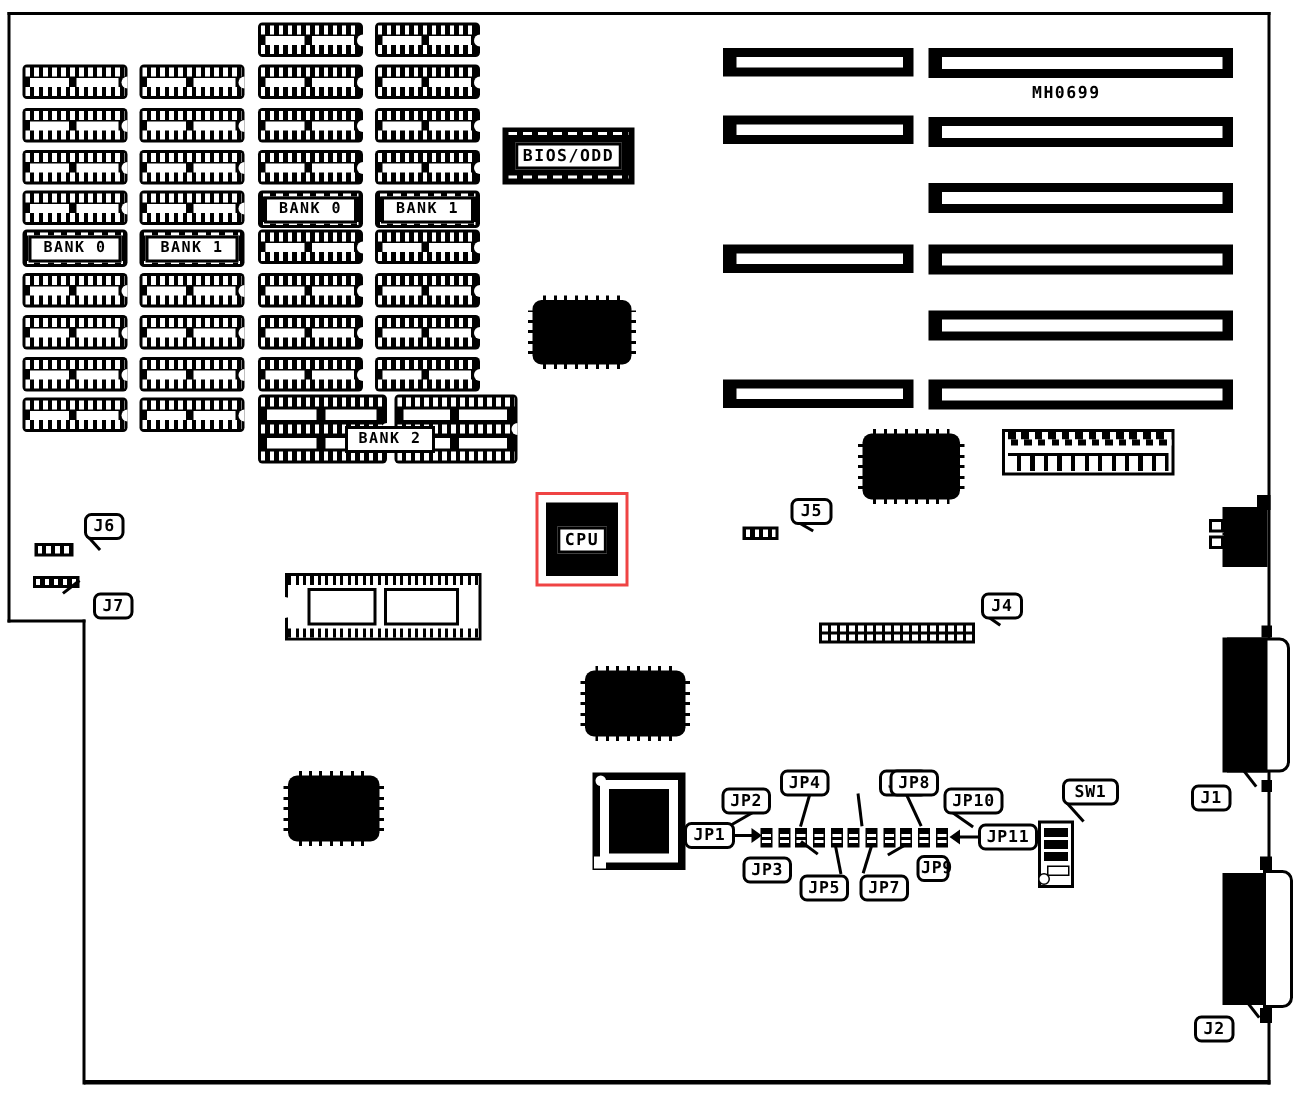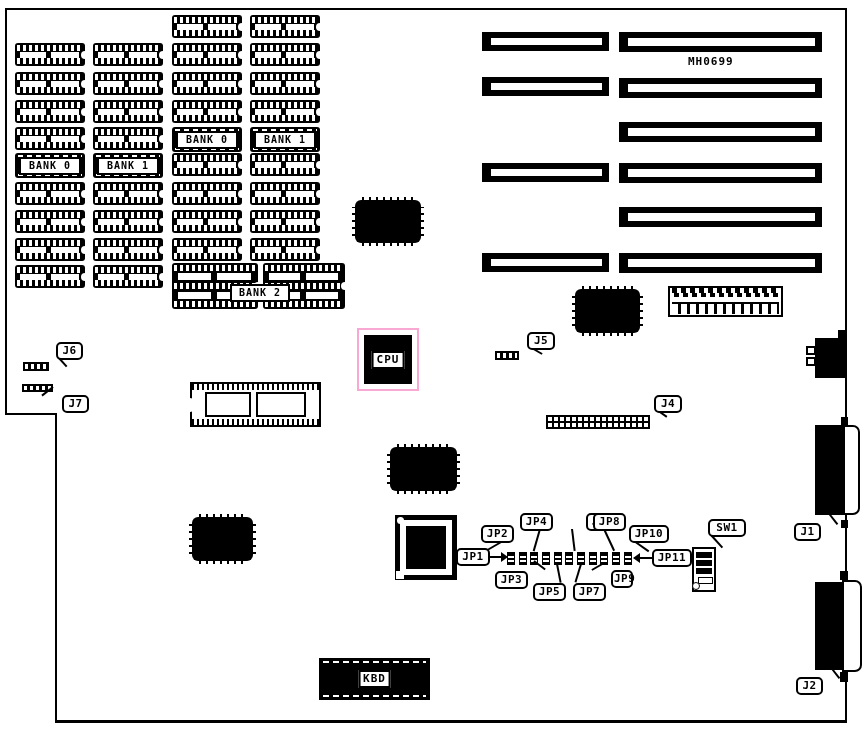--- a/index.html
+++ b/index.html
@@ -33,21 +33,21 @@
   .romchip .dt{top:6px}.romchip .db{bottom:5px}
   .romchip.kbd .dt{top:3px}.romchip.kbd .db{bottom:3px}
   
   .socket{position:absolute;background:#fff;border:2px solid #000}
   .pins{left:0;right:0;height:6px;background:repeating-linear-gradient(90deg,#000 0 2px,#fff 2px 5px)}
   .pins.pt{top:0}.pins.pb{bottom:0}
   .inrect{border:2px solid #000;background:#fff}
   .socket .ntc.rr{right:-2px;left:auto;top:50%;margin-top:-6px;width:6px;height:12px;background:#fff;border-radius:7px 0 0 7px}
   .socket .ntc.ll{left:-2px;right:auto;top:50%;margin-top:-7px;width:6px;height:14px;background:#fff;border-radius:0 7px 7px 0}
   
-  .cpu{position:absolute;border:2px solid #f9a8d4;background:#fff}
+  .cpu{position:absolute;border:2px solid #ef4444;background:#fff}
   .cpu .die{inset:5px;background:#000}
   
   .plcc{position:absolute;background:#000}
   .plcc .ring{inset:5px;background:#fff}
   .plcc .die2{inset:11px;background:#000}
   .plcc .dot{left:2px;top:2px;width:7px;height:7px;border-radius:50%;background:#fff}
   .plcc .cut{left:1px;bottom:1px;width:8px;height:8px;background:#fff}
   
   .bchip{position:absolute;background:#000;border-radius:6px}
   .bchip::before{content:"";position:absolute;left:7px;right:7px;top:-3px;bottom:-3px;
@@ -123,26 +123,26 @@
       <i class="dash db"></i>
     <span class="tag">BANK 0</span>
   </div>
   <div class="lch" style="left:250px;top:127px;width:70px;height:25px">
     <i class="dash dt"></i>
       <i class="dash db"></i>
     <span class="tag">BANK 1</span>
   </div>
   <div class="tag b2tag" style="left:230px;top:284px;width:60px">BANK 2</div>
 
-
-  <div class="romchip kbd" style="left:319px;top:658px;width:111px;height:42px">
-    <i class="dash dt"></i>
-      <i class="dash db"></i>
-    <span class="tag ctr">KBD</span>
-  </div>
+  <div class="romchip" style="left:335px;top:85px;width:88px;height:38px">
+    <i class="dash dt" style="top:3px"></i>
+      <i class="dash db" style="bottom:4px"></i>
+    <span class="tag ctr" style="font-size:11px">BIOS/ODD</span>
+  </div>
+
 
 
   <div class="socket" style="left:190px;top:382px;width:127px;height:41px">
     <i class="pins pt"></i>
     <i class="pins pb"></i>
     <i class="inrect" style="left:13px;width:42px;top:8px;bottom:8px"></i>
     <i class="inrect" style="left:64px;width:46px;top:8px;bottom:8px"></i>
     <i class="ntc ll"></i>
   </div>
 

